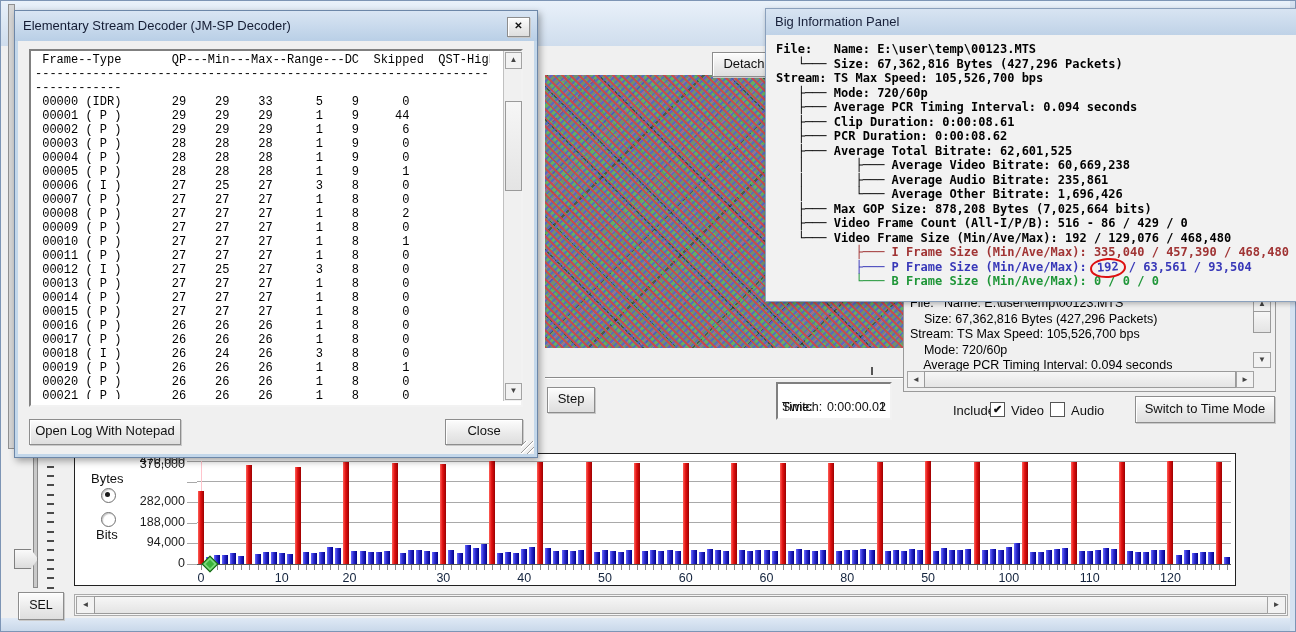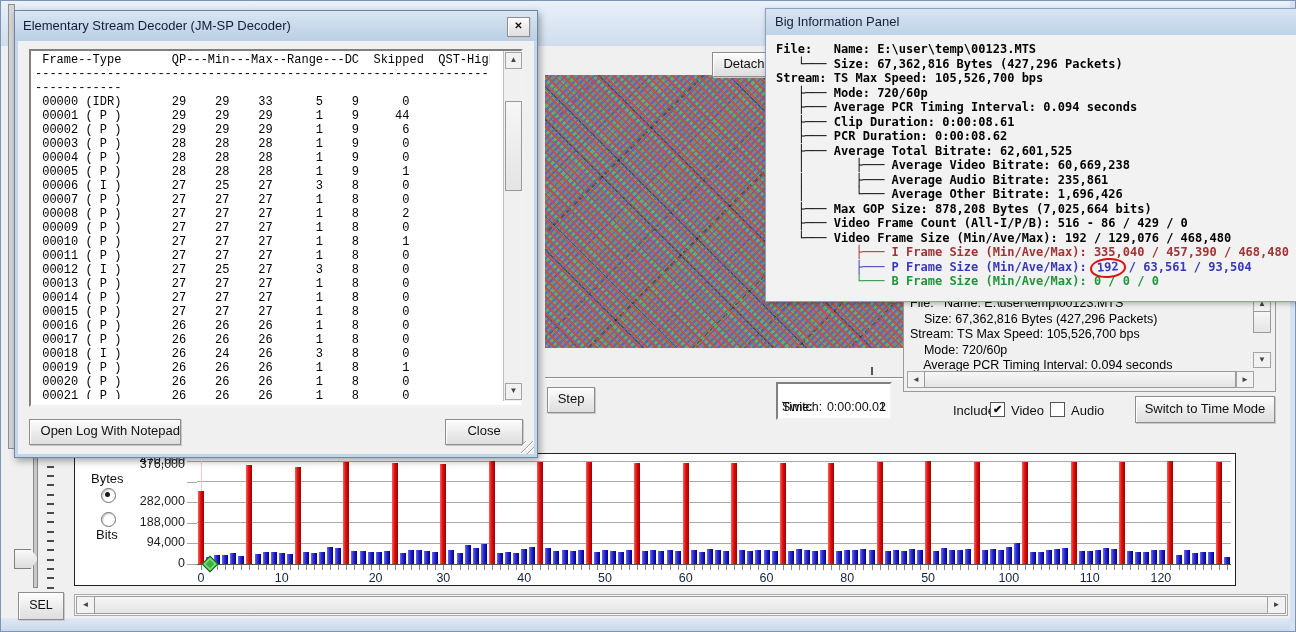--- a/index.html
+++ b/index.html
@@ -211,21 +211,21 @@
       <div class="bar bar-p" style="left: 130.26px; bottom: 0px; width: 6px; height: 16.6553px; top: 86.3447px; position: absolute;"></div>
       <div style="left: 133.26px; top: 104px; width: 1px; height: 5px; background: rgb(136, 136, 136); position: absolute;"></div>
       <div class="bar bar-p" style="left: 138.339px; bottom: 0px; width: 6px; height: 15.7787px; top: 87.2213px; position: absolute;"></div>
       <div style="left: 141.339px; top: 104px; width: 1px; height: 5px; background: rgb(136, 136, 136); position: absolute;"></div>
       <div class="bar bar-i" style="left: 146.417px; bottom: 0px; width: 6px; height: 101.685px; top: 1.31489px; position: absolute;"></div>
       <div style="left: 149.417px; top: 104px; width: 1px; height: 5px; background: rgb(136, 136, 136); position: absolute;"></div>
       <div class="bar bar-p" style="left: 154.496px; bottom: 0px; width: 6px; height: 12.9298px; top: 90.0702px; position: absolute;"></div>
       <div style="left: 157.496px; top: 104px; width: 1px; height: 5px; background: rgb(136, 136, 136); position: absolute;"></div>
       <div class="bar bar-p" style="left: 162.575px; bottom: 0px; width: 6px; height: 13.3681px; top: 89.6319px; position: absolute;"></div>
       <div style="left: 165.575px; top: 104px; width: 1px; height: 5px; background: rgb(136, 136, 136); position: absolute;"></div>
-      <div style="left: 145.575px; top: 110px; width: 40px; text-align: right; font-size: 12.5px; color: rgb(21, 37, 63); position: absolute;">20</div>
+      <div style="left: 145.575px; top: 110px; width: 40px; text-align: left; font-size: 12.5px; color: rgb(21, 37, 63); position: absolute;">20</div>
       <div class="bar bar-p" style="left: 170.654px; bottom: 0px; width: 6px; height: 12.4915px; top: 90.5085px; position: absolute;"></div>
       <div style="left: 173.654px; top: 104px; width: 1px; height: 5px; background: rgb(136, 136, 136); position: absolute;"></div>
       <div class="bar bar-p" style="left: 178.732px; bottom: 0px; width: 6px; height: 12.2723px; top: 90.7277px; position: absolute;"></div>
       <div style="left: 181.732px; top: 104px; width: 1px; height: 5px; background: rgb(136, 136, 136); position: absolute;"></div>
       <div class="bar bar-p" style="left: 186.811px; bottom: 0px; width: 6px; height: 12.9298px; top: 90.0702px; position: absolute;"></div>
       <div style="left: 189.811px; top: 104px; width: 1px; height: 5px; background: rgb(136, 136, 136); position: absolute;"></div>
       <div class="bar bar-i" style="left: 194.89px; bottom: 0px; width: 6px; height: 101.247px; top: 1.75319px; position: absolute;"></div>
       <div style="left: 197.89px; top: 104px; width: 1px; height: 5px; background: rgb(136, 136, 136); position: absolute;"></div>
       <div class="bar bar-p" style="left: 202.969px; bottom: 0px; width: 6px; height: 11.1766px; top: 91.8234px; position: absolute;"></div>
       <div style="left: 205.969px; top: 104px; width: 1px; height: 5px; background: rgb(136, 136, 136); position: absolute;"></div>
@@ -421,21 +421,21 @@
       <div class="bar bar-p" style="left: 938.134px; bottom: 0px; width: 6px; height: 12.4915px; top: 90.5085px; position: absolute;"></div>
       <div style="left: 941.134px; top: 104px; width: 1px; height: 5px; background: rgb(136, 136, 136); position: absolute;"></div>
       <div class="bar bar-p" style="left: 946.213px; bottom: 0px; width: 6px; height: 11.6149px; top: 91.3851px; position: absolute;"></div>
       <div style="left: 949.213px; top: 104px; width: 1px; height: 5px; background: rgb(136, 136, 136); position: absolute;"></div>
       <div class="bar bar-p" style="left: 954.291px; bottom: 0px; width: 6px; height: 14.4638px; top: 88.5362px; position: absolute;"></div>
       <div style="left: 957.291px; top: 104px; width: 1px; height: 5px; background: rgb(136, 136, 136); position: absolute;"></div>
       <div class="bar bar-p" style="left: 962.37px; bottom: 0px; width: 6px; height: 14.4638px; top: 88.5362px; position: absolute;"></div>
       <div style="left: 965.37px; top: 104px; width: 1px; height: 5px; background: rgb(136, 136, 136); position: absolute;"></div>
       <div class="bar bar-i" style="left: 970.449px; bottom: 0px; width: 6px; height: 102.562px; top: 0.438298px; position: absolute;"></div>
       <div style="left: 973.449px; top: 104px; width: 1px; height: 5px; background: rgb(136, 136, 136); position: absolute;"></div>
-      <div style="left: 953.449px; top: 110px; width: 40px; text-align: left; font-size: 12.5px; color: rgb(21, 37, 63); position: absolute;">120</div>
+      <div style="left: 953.449px; top: 110px; width: 40px; text-align: center; font-size: 12.5px; color: rgb(21, 37, 63); position: absolute;">120</div>
       <div class="bar bar-p" style="left: 978.528px; bottom: 0px; width: 6px; height: 9.4234px; top: 93.5766px; position: absolute;"></div>
       <div style="left: 981.528px; top: 104px; width: 1px; height: 5px; background: rgb(136, 136, 136); position: absolute;"></div>
       <div class="bar bar-p" style="left: 986.606px; bottom: 0px; width: 6px; height: 13.5872px; top: 89.4128px; position: absolute;"></div>
       <div style="left: 989.606px; top: 104px; width: 1px; height: 5px; background: rgb(136, 136, 136); position: absolute;"></div>
       <div class="bar bar-p" style="left: 994.685px; bottom: 0px; width: 6px; height: 11.1766px; top: 91.8234px; position: absolute;"></div>
       <div style="left: 997.685px; top: 104px; width: 1px; height: 5px; background: rgb(136, 136, 136); position: absolute;"></div>
       <div class="bar bar-p" style="left: 1002.76px; bottom: 0px; width: 6px; height: 12.2723px; top: 90.7277px; position: absolute;"></div>
       <div style="left: 1005.76px; top: 104px; width: 1px; height: 5px; background: rgb(136, 136, 136); position: absolute;"></div>
       <div class="bar bar-p" style="left: 1010.84px; bottom: 0px; width: 6px; height: 12.2723px; top: 90.7277px; position: absolute;"></div>
       <div style="left: 1013.84px; top: 104px; width: 1px; height: 5px; background: rgb(136, 136, 136); position: absolute;"></div>
@@ -488,17 +488,17 @@
  00018 ( I )       26    24    26      3    8      0
  00019 ( P )       26    26    26      1    8      1
  00020 ( P )       26    26    26      1    8      0
  00021 ( P )       26    26    26      1    8      0</div>
       <div id="log-vsb" class="abs">
         <div class="abs sb-btn" style="left:1px;top:1px;width:15px;height:15px;">▲</div>
         <div class="abs sb-thumb" style="left:1px;top:50px;width:15px;height:88px;"></div>
         <div class="abs sb-btn" style="left:1px;bottom:1px;width:15px;height:15px;">▼</div>
       </div>
     </div>
-    <div class="abs btn" style="left:11px;top:378px;width:150px;height:24px;line-height:22px;text-align:right;">Open Log With Notepad</div>
+    <div class="abs btn" style="left:11px;top:378px;width:150px;height:24px;line-height:22px;">Open Log With Notepad</div>
     <div class="abs btn" style="left:427px;top:378px;width:76px;height:24px;line-height:22px;">Close</div>
   </div>
   <div id="grip" class="abs"></div>
 </div>
 
 </body></html>

